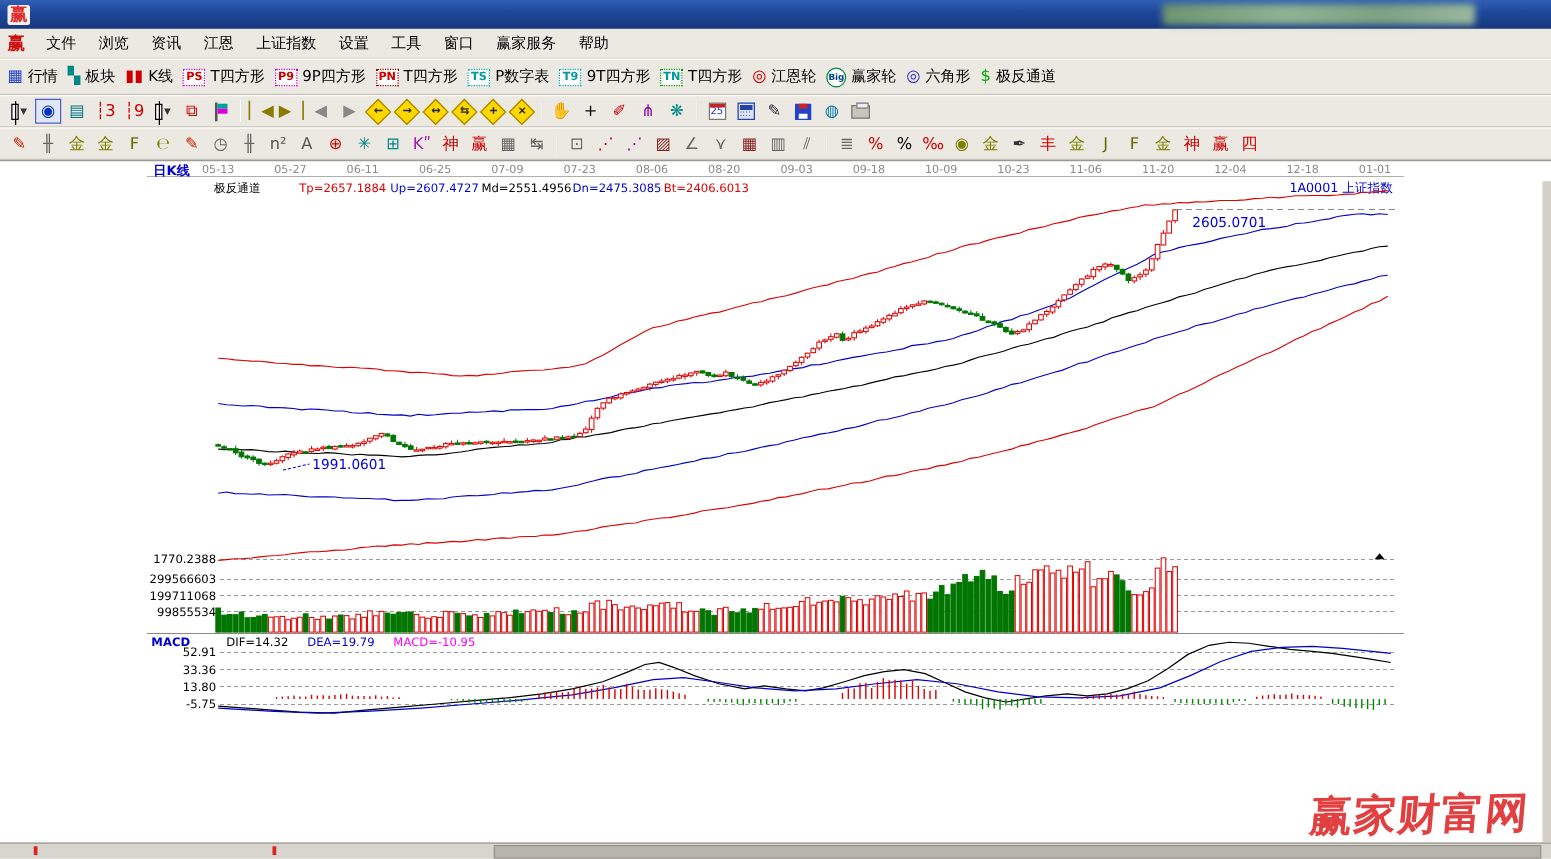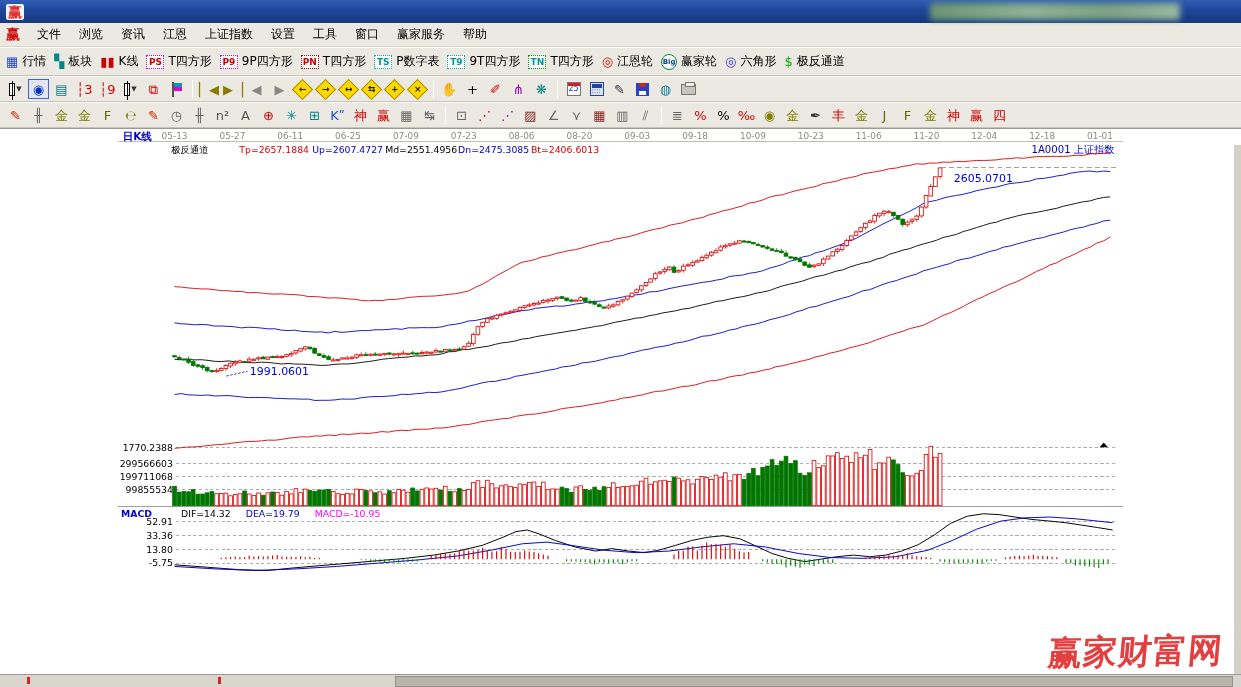--- a/index.html
+++ b/index.html
@@ -300,21 +300,21 @@
     <span class="tbtn">
       <span style="color: rgb(204, 0, 0);">⊕</span>
     </span>
     <span class="tbtn">
       <span style="color: rgb(0, 136, 136);">✳</span>
     </span>
     <span class="tbtn">
       <span style="color: rgb(0, 136, 136);">⊞</span>
     </span>
     <span class="tbtn">
-      <span style="color: #1d4ed8;">Kʺ</span>
+      <span style="color: #a21caf;">Kʺ</span>
     </span>
     <span class="tbtn">
       <span style="color: rgb(204, 0, 0);">神</span>
     </span>
     <span class="tbtn">
       <span style="color: rgb(204, 0, 0);">赢</span>
     </span>
     <span class="tbtn">
       <span style="color: rgb(102, 102, 102);">▦</span>
     </span>

